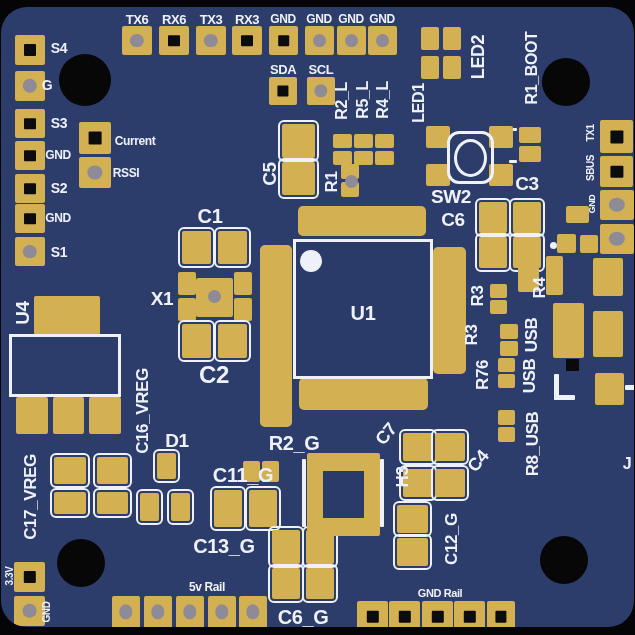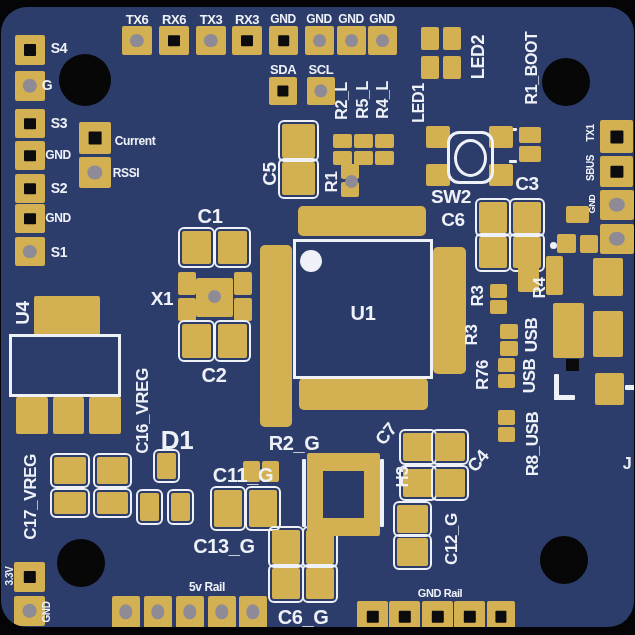--- a/index.html
+++ b/index.html
@@ -267,35 +267,35 @@
       <div class="lbl" style="left: 330px; top: 175px; font-size: 17px; --rot: -90deg;">R1</div>
       <div class="lbl" style="left: 209px; top: 209px; font-size: 20px; --rot: 0deg;">C1</div>
       <div class="lbl" style="left: 450px; top: 189px; font-size: 19px; --rot: 0deg;">SW2</div>
       <div class="lbl" style="left: 452px; top: 212px; font-size: 19px; --rot: 0deg;">C6</div>
       <div class="lbl" style="left: 526px; top: 176px; font-size: 19px; --rot: 0deg;">C3</div>
       <div class="lbl" style="left: 590px; top: 126px; font-size: 10px; --rot: -90deg;">TX1</div>
       <div class="lbl" style="left: 590px; top: 161px; font-size: 10px; --rot: -90deg;">SBUS</div>
       <div class="lbl" style="left: 591px; top: 197px; font-size: 9px; --rot: -90deg;">GND</div>
       <div class="lbl" style="left: 161px; top: 291px; font-size: 19px; --rot: 0deg;">X1</div>
       <div class="lbl" style="left: 362px; top: 306px; font-size: 20px; --rot: 0deg;">U1</div>
-      <div class="lbl" style="left: 213px; top: 368px; font-size: 20px; --rot: 0deg;">C2</div>
+      <div class="lbl" style="left: 213px; top: 368px; font-size: 24px; --rot: 0deg;">C2</div>
       <div class="lbl" style="left: 476px; top: 289px; font-size: 17px; --rot: -90deg;">R3</div>
       <div class="lbl" style="left: 538px; top: 281px; font-size: 17px; --rot: -90deg;">R4</div>
       <div class="lbl" style="left: 470px; top: 328px; font-size: 17px; --rot: -90deg;">R3</div>
       <div class="lbl" style="left: 530px; top: 328px; font-size: 17px; --rot: -90deg;">USB</div>
       <div class="lbl" style="left: 481px; top: 368px; font-size: 17px; --rot: -90deg;">R76</div>
       <div class="lbl" style="left: 528px; top: 369px; font-size: 17px; --rot: -90deg;">USB</div>
       <div class="lbl" style="left: 531px; top: 437px; font-size: 17px; --rot: -90deg;">R8_USB</div>
       <div class="lbl" style="left: 626px; top: 457px; font-size: 16px; --rot: 0deg;">J</div>
       <div class="lbl" style="left: 21px; top: 306px; font-size: 19px; --rot: -90deg;">U4</div>
       <div class="lbl" style="left: 141px; top: 404px; font-size: 17px; --rot: -90deg;">C16_VREG</div>
       <div class="lbl" style="left: 29px; top: 490px; font-size: 17px; --rot: -90deg;">C17_VREG</div>
       <div class="lbl" style="left: 9px; top: 569px; font-size: 10px; --rot: -90deg;">3.3V</div>
       <div class="lbl" style="left: 46px; top: 605px; font-size: 10px; --rot: -90deg;">GND</div>
-      <div class="lbl" style="left: 176px; top: 433px; font-size: 26px; --rot: 0deg;">D1</div>
+      <div class="lbl" style="left: 176px; top: 433px; font-size: 19px; --rot: 0deg;">D1</div>
       <div class="lbl" style="left: 266px; top: 436px; font-size: 20px; margin-left: 27px; --rot: 0deg;">R2_G</div>
       <div class="lbl" style="left: 242px; top: 468px; font-size: 20px; --rot: 0deg;">C11_G</div>
       <div class="lbl" style="left: 223px; top: 539px; font-size: 20px; --rot: 0deg;">C13_G</div>
       <div class="lbl" style="left: 206px; top: 580px; font-size: 12px; --rot: 0deg;">5v Rail</div>
       <div class="lbl" style="left: 302px; top: 610px; font-size: 20px; --rot: 0deg;">C6_G</div>
       <div class="lbl" style="left: 439px; top: 586px; font-size: 11px; --rot: 0deg;">GND Rail</div>
       <div class="lbl" style="left: 385px; top: 427px; font-size: 18px; --rot: -50deg;">C7</div>
       <div class="lbl" style="left: 401px; top: 470px; font-size: 17px; --rot: -90deg;">H3</div>
       <div class="lbl" style="left: 477px; top: 454px; font-size: 18px; --rot: -50deg;">C4</div>
       <div class="lbl" style="left: 450px; top: 532px; font-size: 17px; --rot: -90deg;">C12_G</div>

